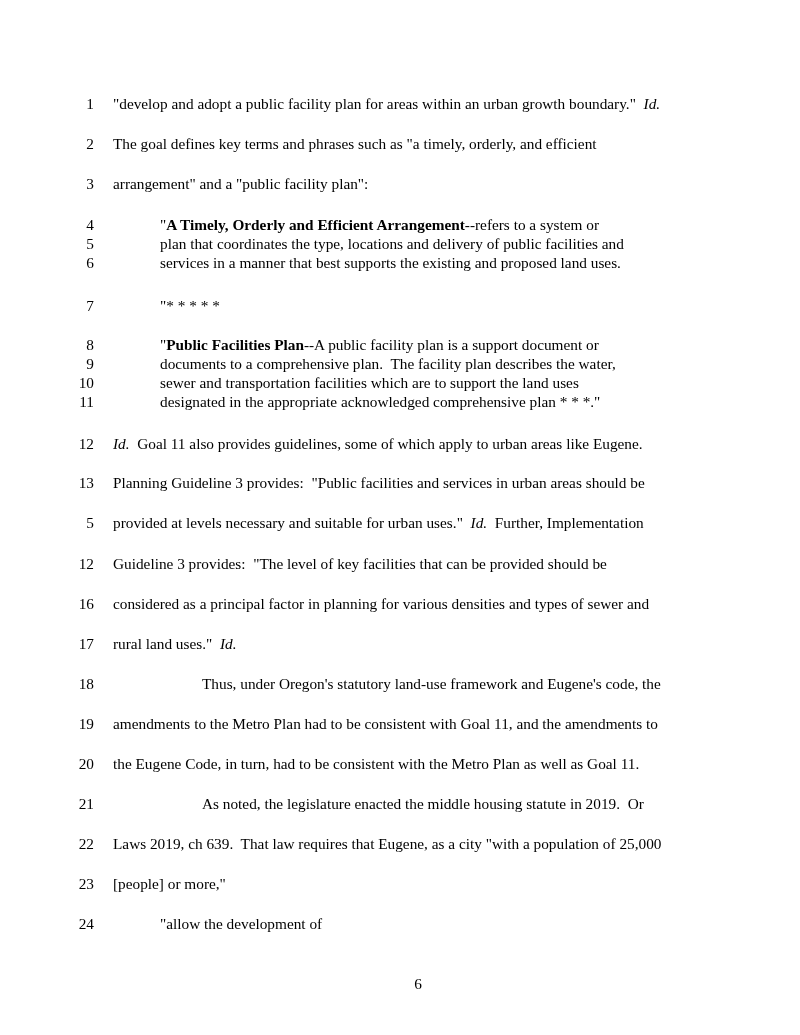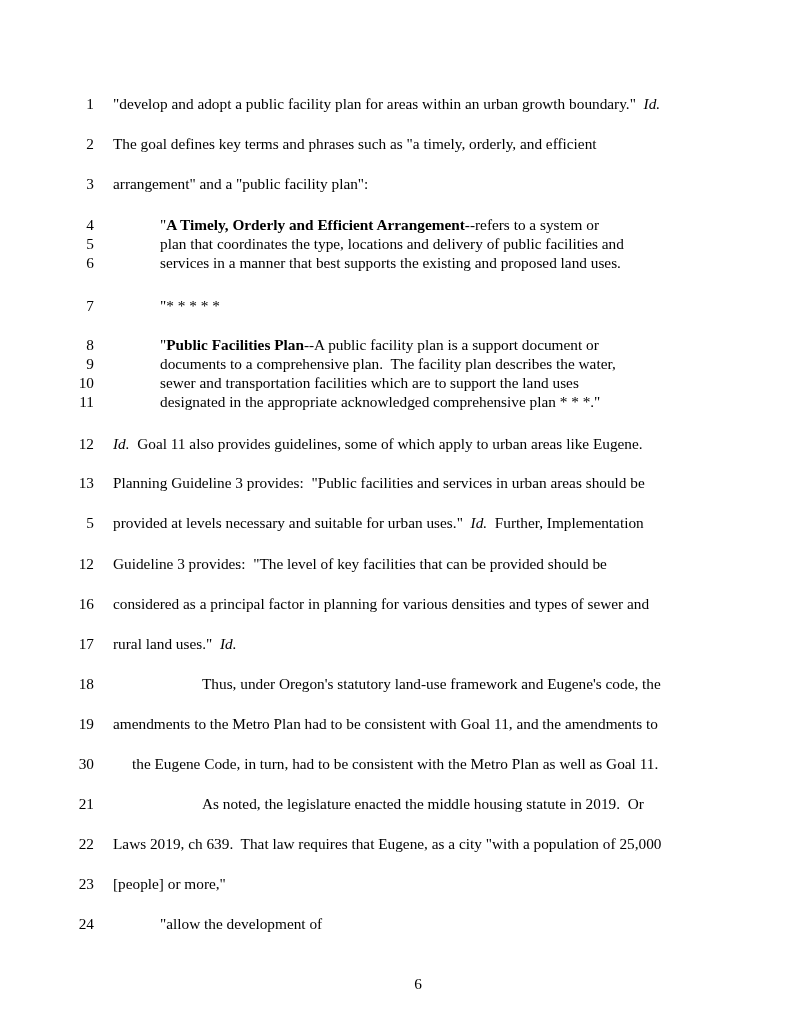--- a/index.html
+++ b/index.html
@@ -142,22 +142,22 @@
     <span class="ln">18</span>
     <span class="txt indent-para" style="white-space: pre;">Thus, under Oregon's statutory land-use framework and Eugene's code, the</span>
   </div>
 
   <div class="line" style="top:715px;">
     <span class="ln">19</span>
     <span class="txt" style="white-space: pre;">amendments to the Metro Plan had to be consistent with Goal 11, and the amendments to</span>
   </div>
 
   <div class="line" style="top:755px;">
-    <span class="ln">30</span>
-    <span class="txt" style="white-space: pre; margin-left: 19px;">the Eugene Code, in turn, had to be consistent with the Metro Plan as well as Goal 11.</span>
+    <span class="ln">20</span>
+    <span class="txt" style="white-space: pre;">the Eugene Code, in turn, had to be consistent with the Metro Plan as well as Goal 11.</span>
   </div>
 
   <div class="line" style="top:795px;">
     <span class="ln">21</span>
     <span class="txt indent-para" style="white-space: pre;">As noted, the legislature enacted the middle housing statute in 2019.  Or</span>
   </div>
 
   <div class="line" style="top:835px;">
     <span class="ln">22</span>
     <span class="txt" style="white-space: pre;">Laws 2019, ch 639.  That law requires that Eugene, as a city "with a population of 25,000</span>

